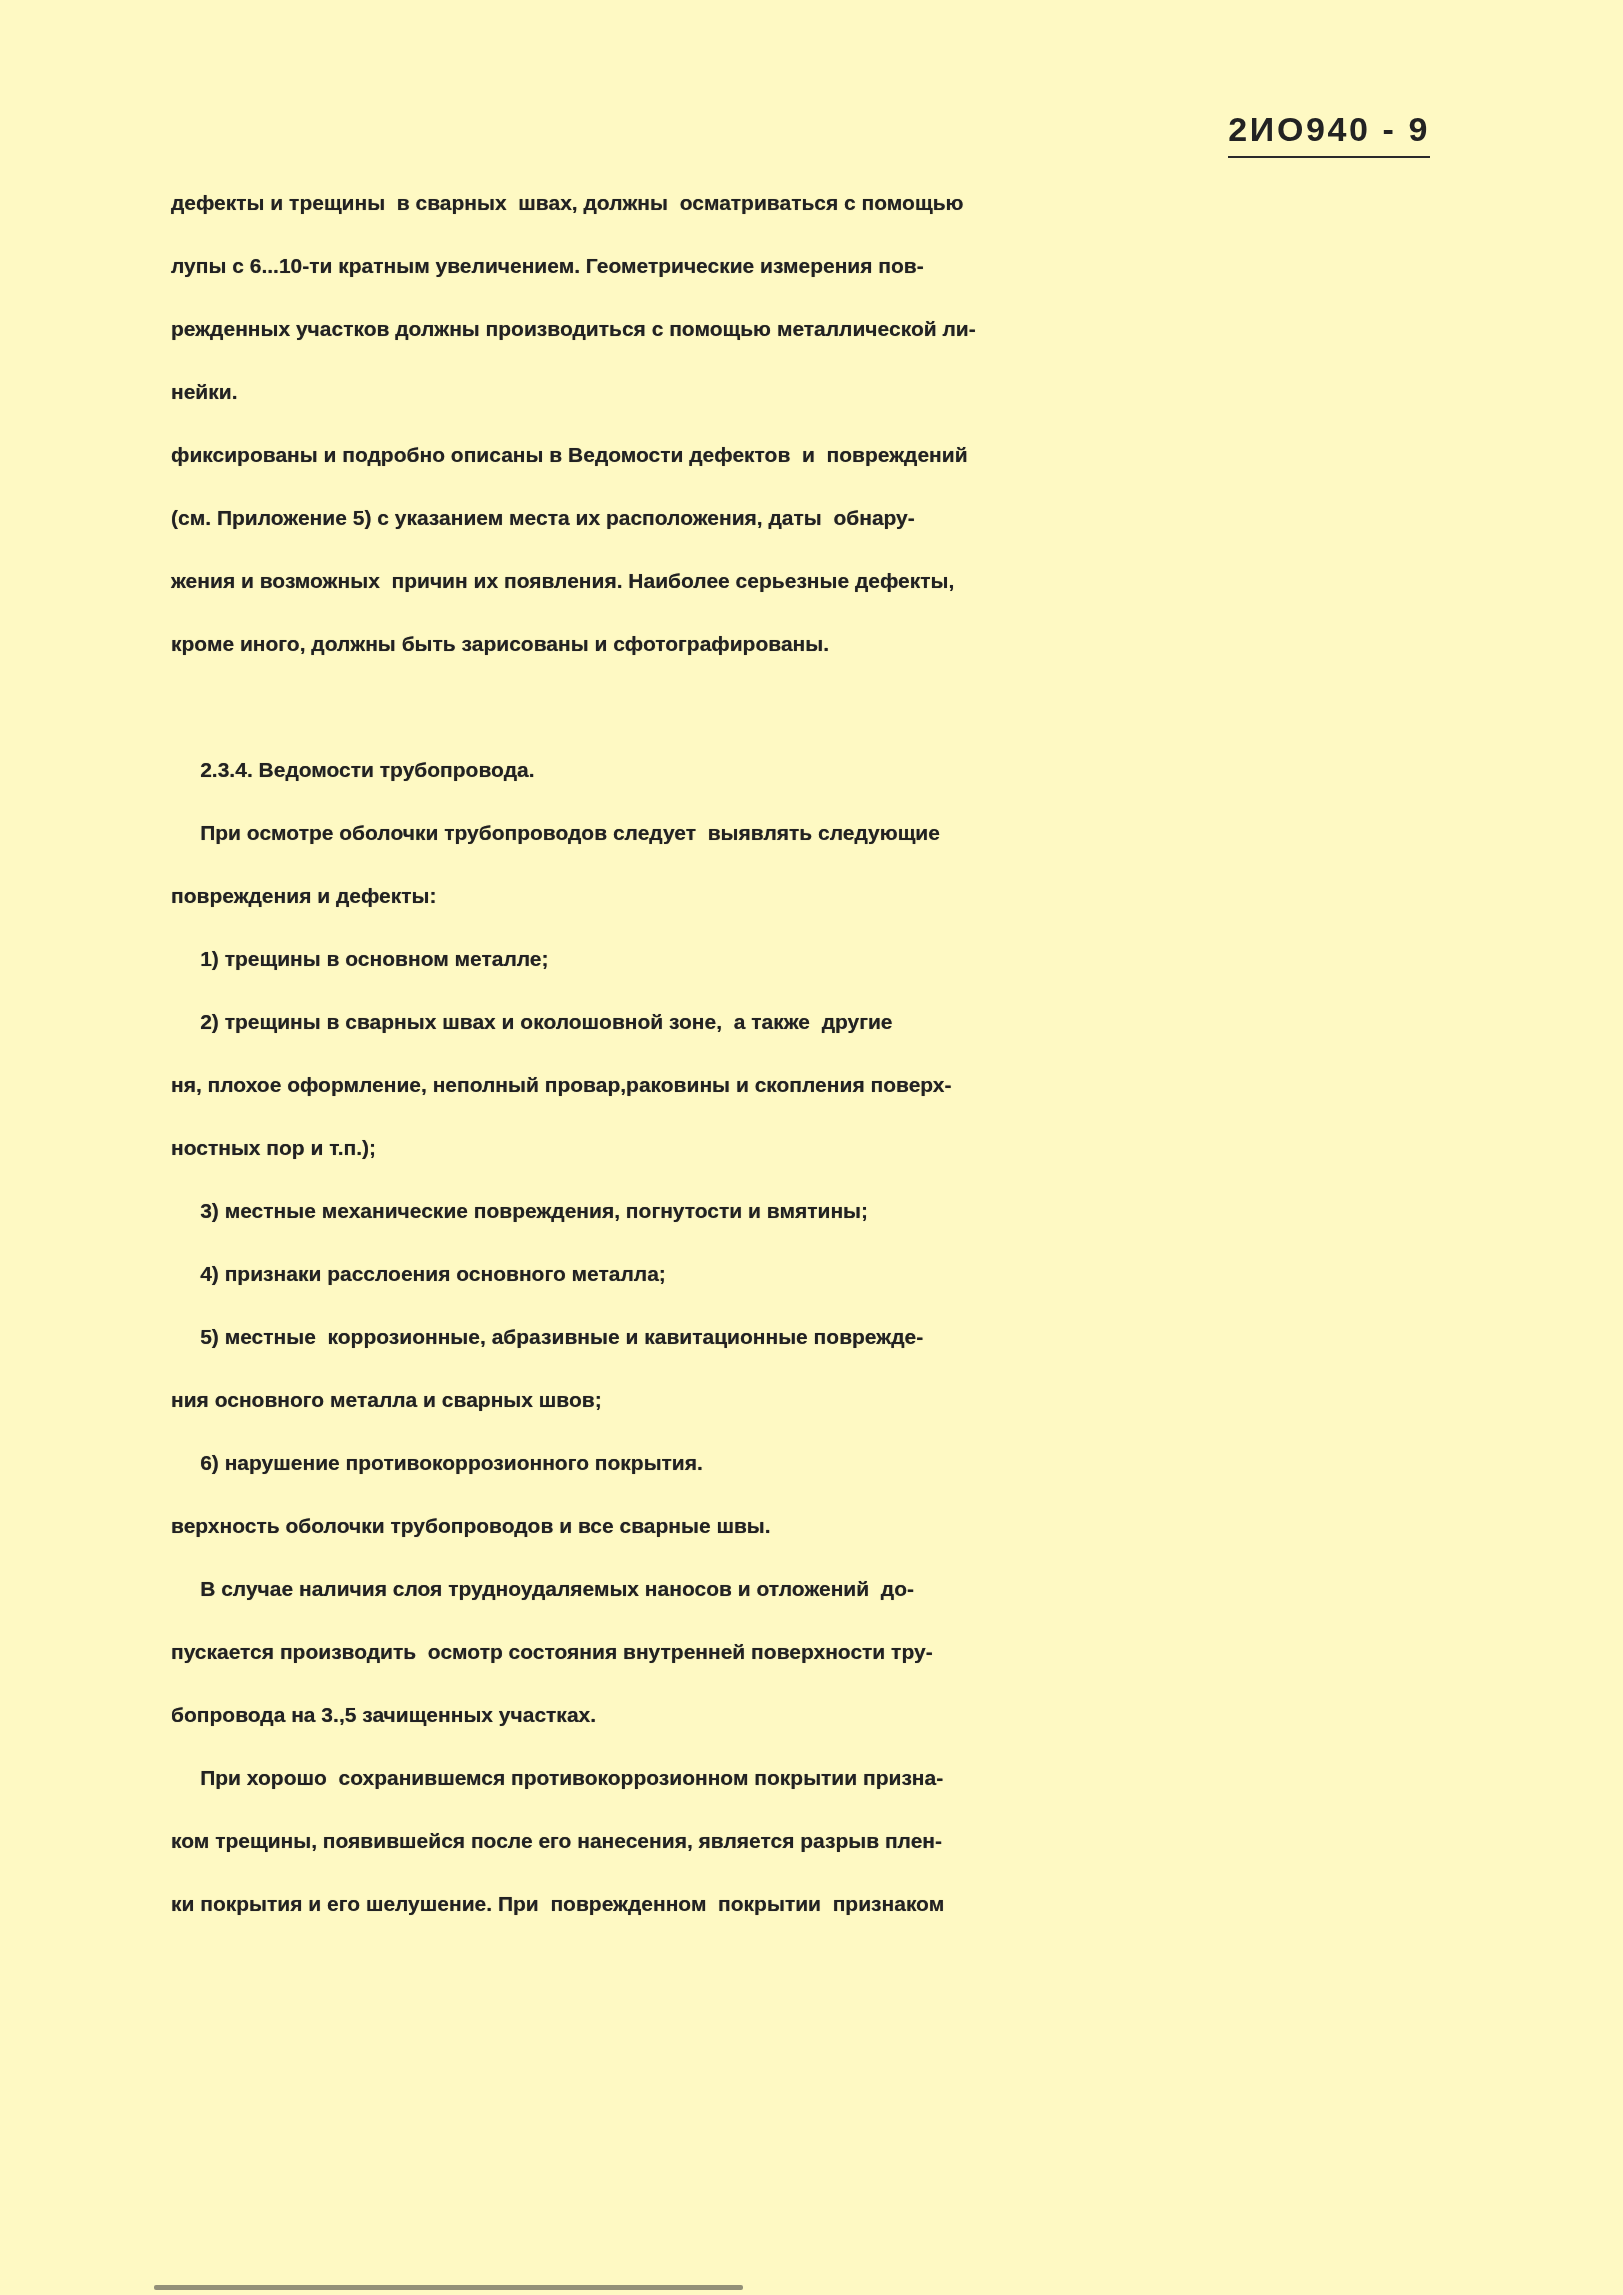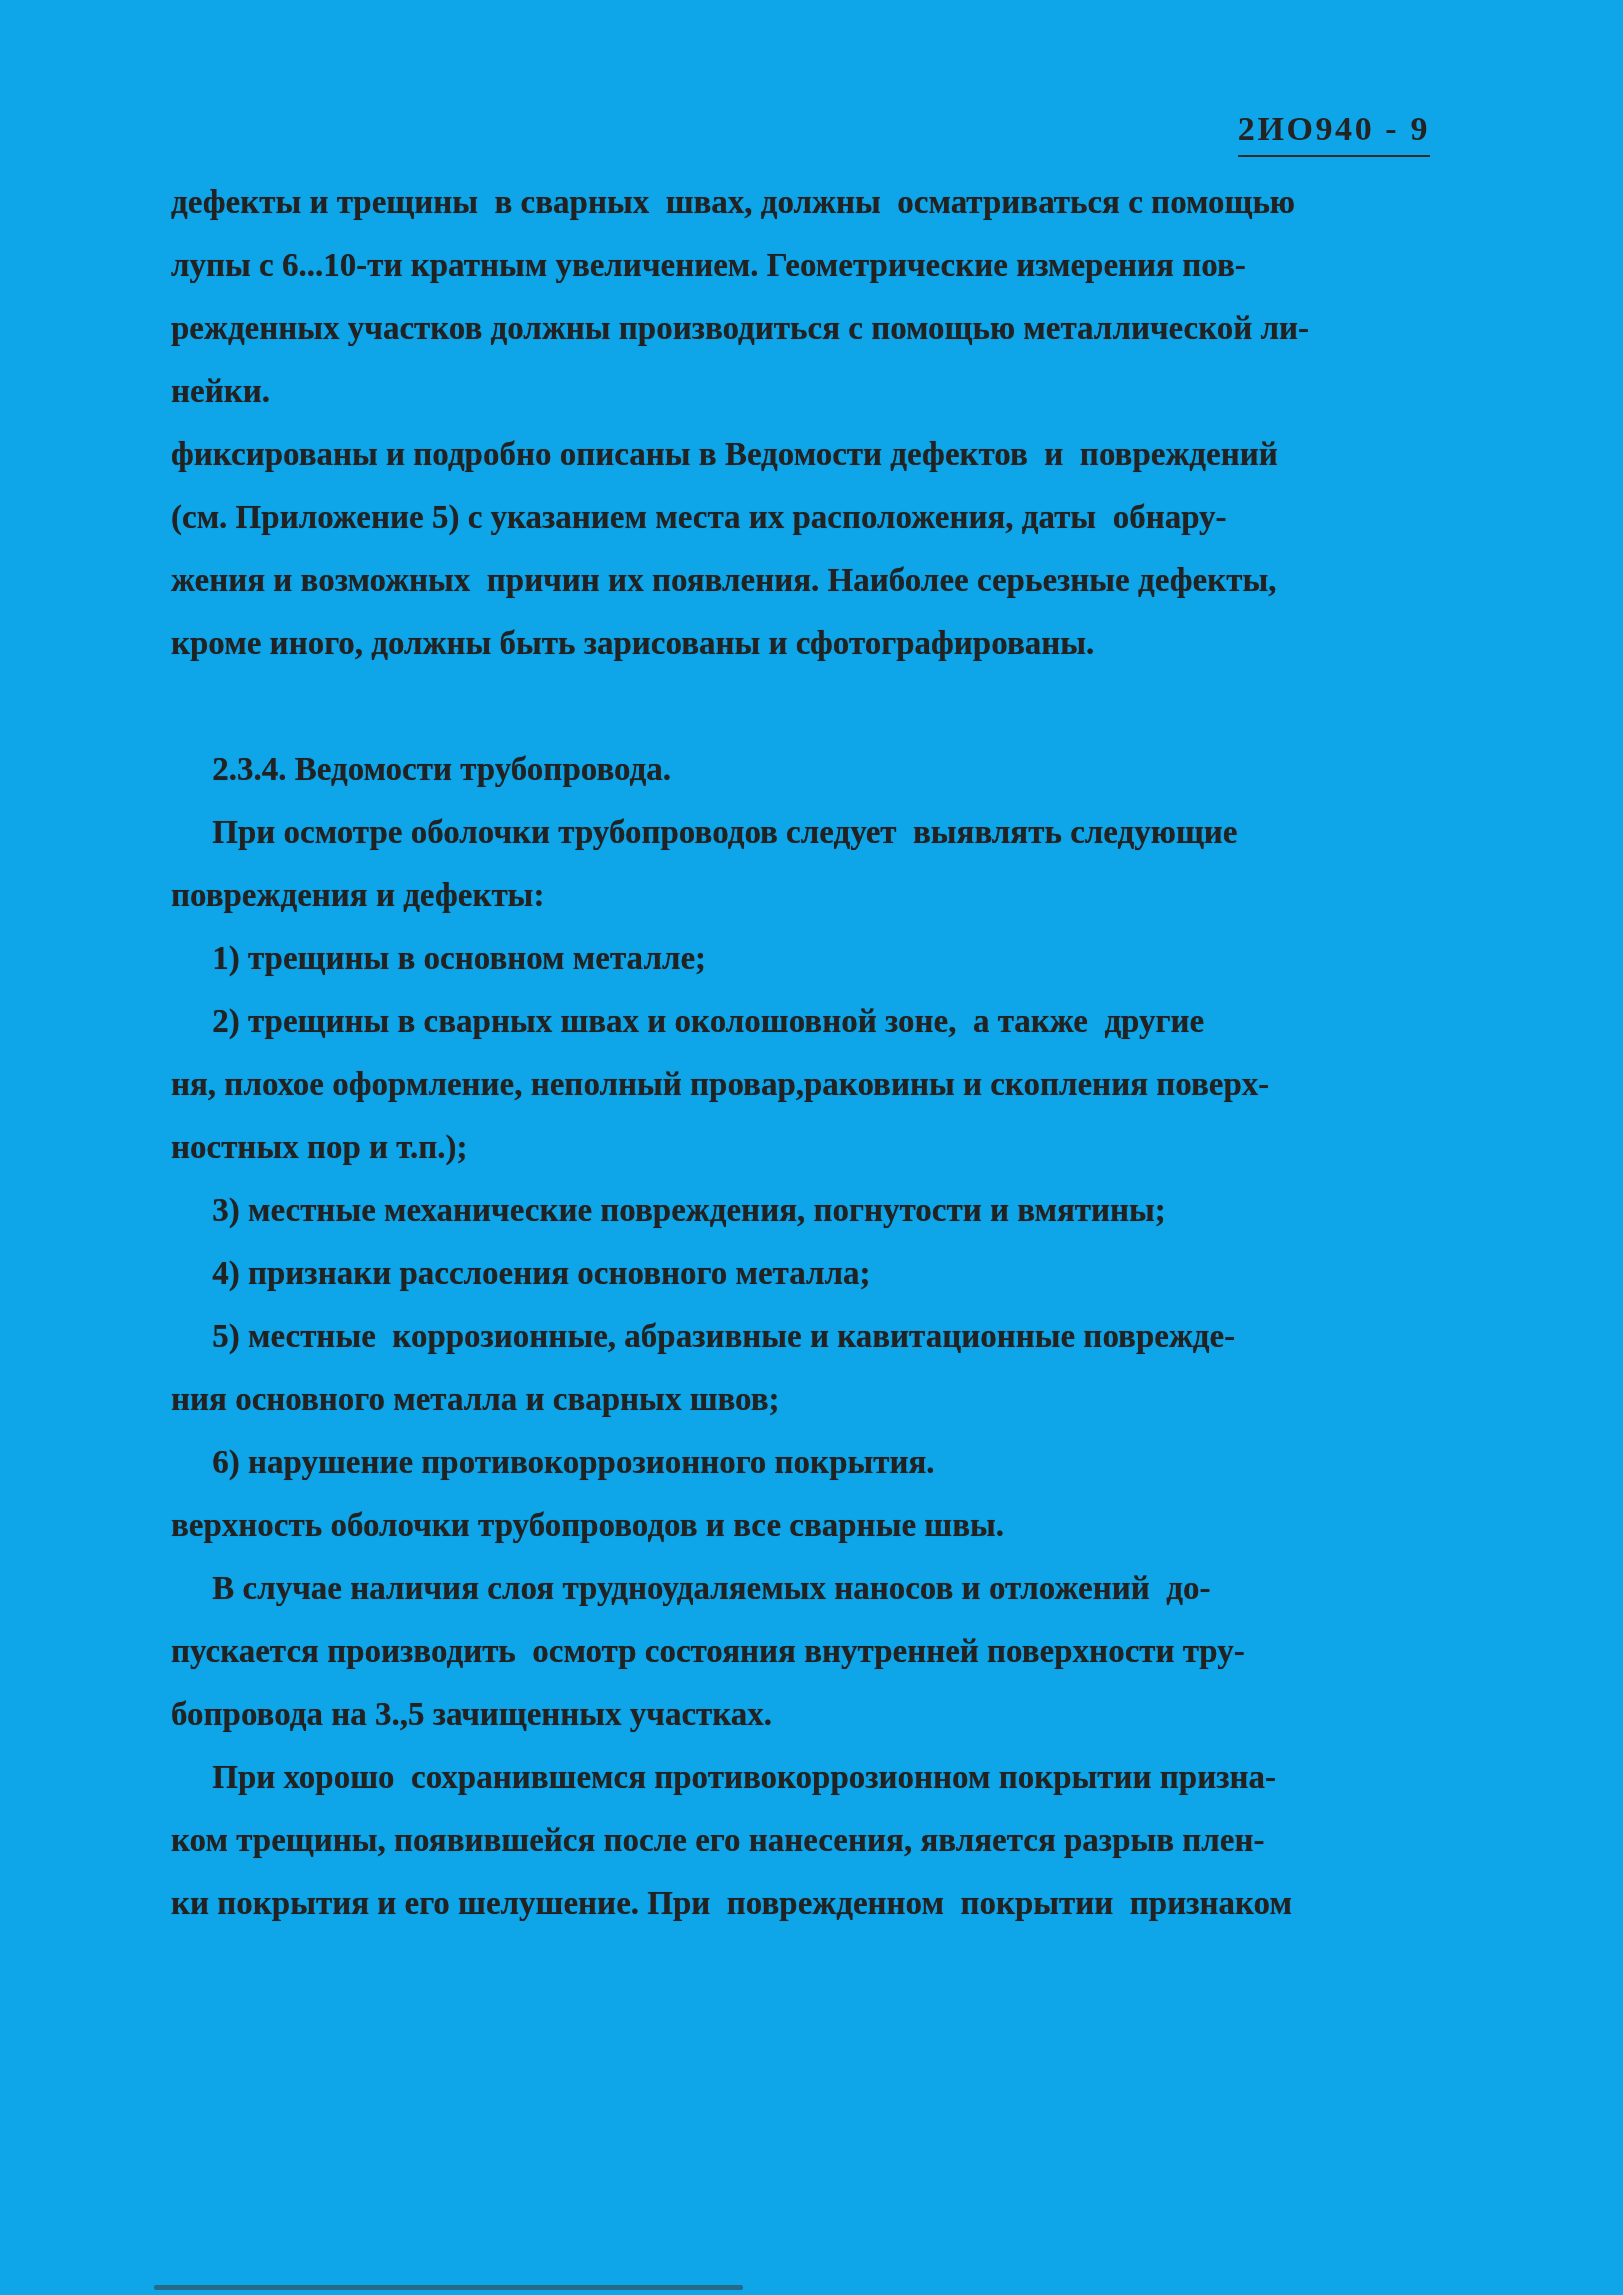--- a/index.html
+++ b/index.html
@@ -5,23 +5,23 @@
   html, body {
     margin: 0;
     padding: 0;
     background: #d8d8d8;
   }
   .page {
     position: relative;
     width: 1623px;
     height: 2295px;
     margin: 0 auto;
-    background: #0ea5e9;
+    background: #fef9c3;
     overflow: hidden;
-    font-family: Liberation Serif, serif;
+    font-family: Liberation Sans, sans-serif;
     color: #1e1e1e;
   }
   .page-header {
     position: absolute;
     top: 110px;
     right: 193px;
     font-size: 34px;
     font-weight: bold;
     letter-spacing: 2.6px;
     color: #232323;
@@ -29,21 +29,21 @@
     padding-bottom: 6.5px;
     white-space: pre;
   }
   .page-body {
     position: absolute;
     left: 171px;
     top: 171px;
     width: 1368px;
   }
   .line {
-    font-size: 33px;
+    font-size: 21px;
     line-height: 63px;
     min-height: 63px;
     font-weight: bold;
     white-space: pre;
     letter-spacing: 0px;
     color: #222222;
     
     text-shadow: 0 0 0.7px rgba(30,30,30,0.55);
   }
   .scan-artifact {

